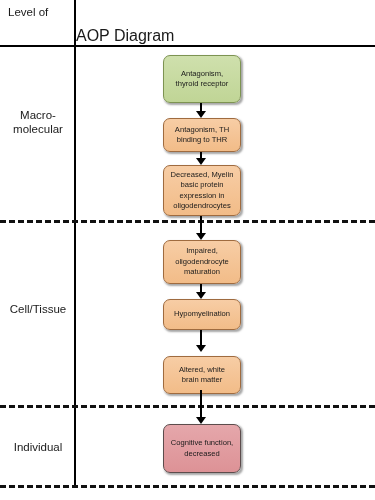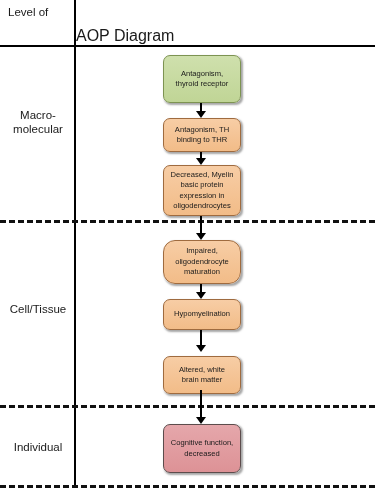--- a/index.html
+++ b/index.html
@@ -175,21 +175,21 @@
 
   <div class="node node-orange" style="left:163px; top:165px; width:78px; height:51px;">
     <div>
       <div>Decreased, Myelin</div>
       <div>basic protein</div>
       <div>expression in</div>
       <div>oligodendrocytes</div>
     </div>
   </div>
 
-  <div class="node node-orange" style="left:163px; top:240px; width:78px; height:44px;border-radius:12px;">
+  <div class="node node-orange" style="left:163px; top:240px; width:78px; height:44px;">
     <div>
       <div>Impaired,</div>
       <div>oligodendrocyte</div>
       <div>maturation</div>
     </div>
   </div>
 
   <div class="node node-orange" style="left:163px; top:299px; width:78px; height:31px;">
     <div>
       <div>Hypomyelination</div>

